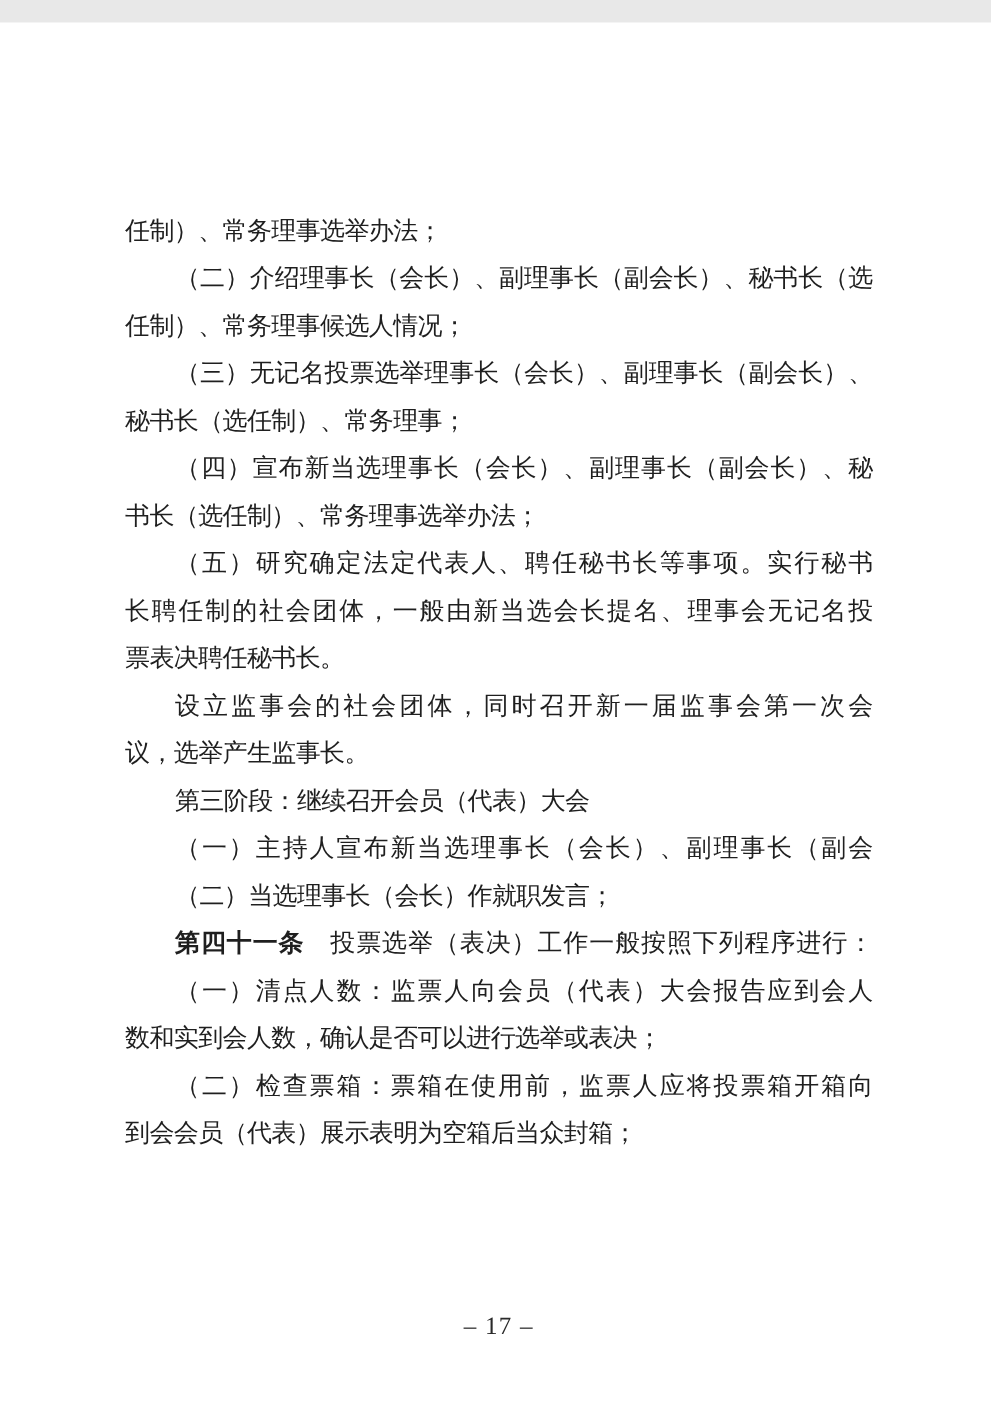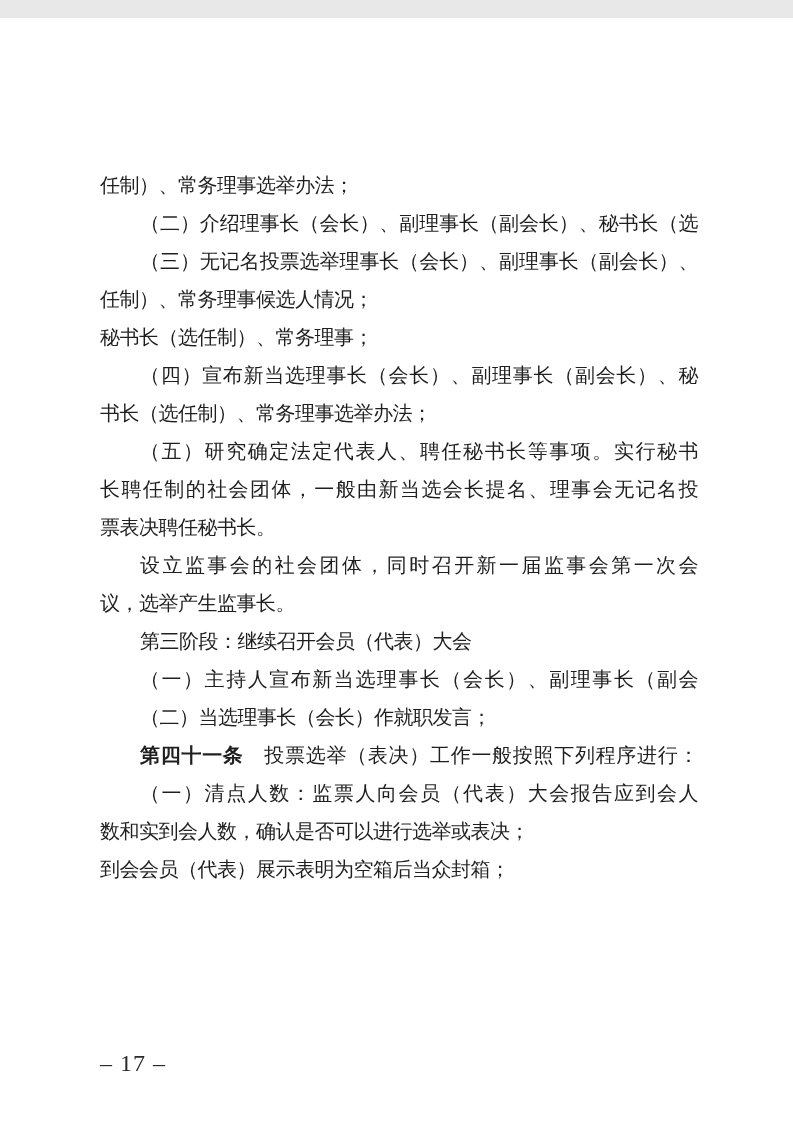--- a/index.html
+++ b/index.html
@@ -44,50 +44,51 @@
   }
   .bold-lead {
     font-weight: bold;
     font-family: Liberation Serif, serif;
   }
   .footer {
     position: absolute;
     left: 100px;
     top: 1032px;
     width: 598px;
-    text-align: left;
-    font-size: 24px;
+    text-align: center;
+    font-size: 20px;
     letter-spacing: 1px;
     color: #2a2a2a;
   }
 </style>
 </head>
 <body>
 
 <div class="page">
 
   <div class="text-block">
     <div class="line">任制）、常务理事选举办法；</div>
     <div class="line ind j">（二）介绍理事长（会长）、副理事长（副会长）、秘书长（选</div>
+    <div class="line">任制）、常务理事候选人情况；</div>
     <div class="line ind j">（三）无记名投票选举理事长（会长）、副理事长（副会长）、</div>
-    <div class="line">任制）、常务理事候选人情况；</div>
     <div class="line">秘书长（选任制）、常务理事；</div>
     <div class="line ind j">（四）宣布新当选理事长（会长）、副理事长（副会长）、秘</div>
     <div class="line">书长（选任制）、常务理事选举办法；</div>
     <div class="line ind j">（五）研究确定法定代表人、聘任秘书长等事项。实行秘书</div>
     <div class="line j">长聘任制的社会团体，一般由新当选会长提名、理事会无记名投</div>
     <div class="line">票表决聘任秘书长。</div>
     <div class="line ind j">设立监事会的社会团体，同时召开新一届监事会第一次会</div>
     <div class="line">议，选举产生监事长。</div>
     <div class="line ind">第三阶段：继续召开会员（代表）大会</div>
     <div class="line ind j">（一）主持人宣布新当选理事长（会长）、副理事长（副会</div>
     <div class="line ind">（二）当选理事长（会长）作就职发言；</div>
     <div class="line ind j">
       <span class="bold-lead">第四十一条</span><span>　投票选举（表决）工作一般按照下列程序进行：</span>
     </div>
     <div class="line ind j">（一）清点人数：监票人向会员（代表）大会报告应到会人</div>
     <div class="line">数和实到会人数，确认是否可以进行选举或表决；</div>
+    <div class="line ind j">（二）检查票箱：票箱在使用前，监票人应将投票箱开箱向</div>
     <div class="line">到会会员（代表）展示表明为空箱后当众封箱；</div>
   </div>
 
   <div class="footer">– 17 –</div>
 
 </div>
 
 </body></html>

